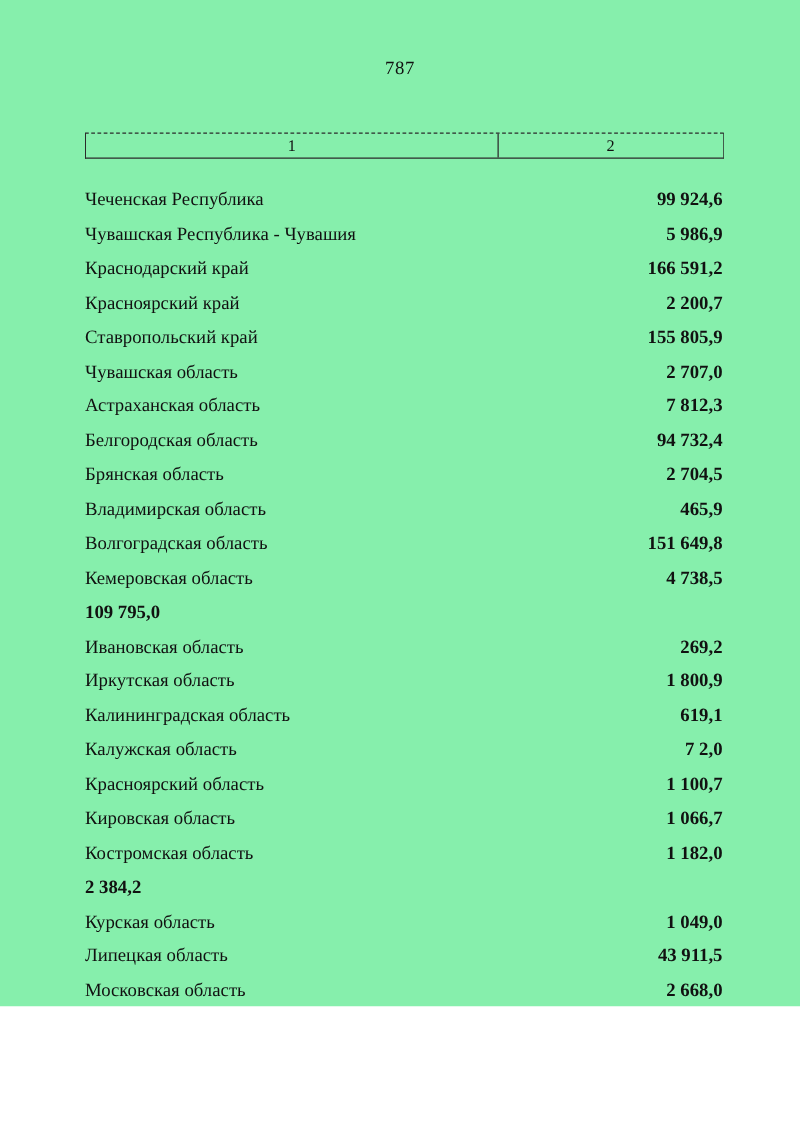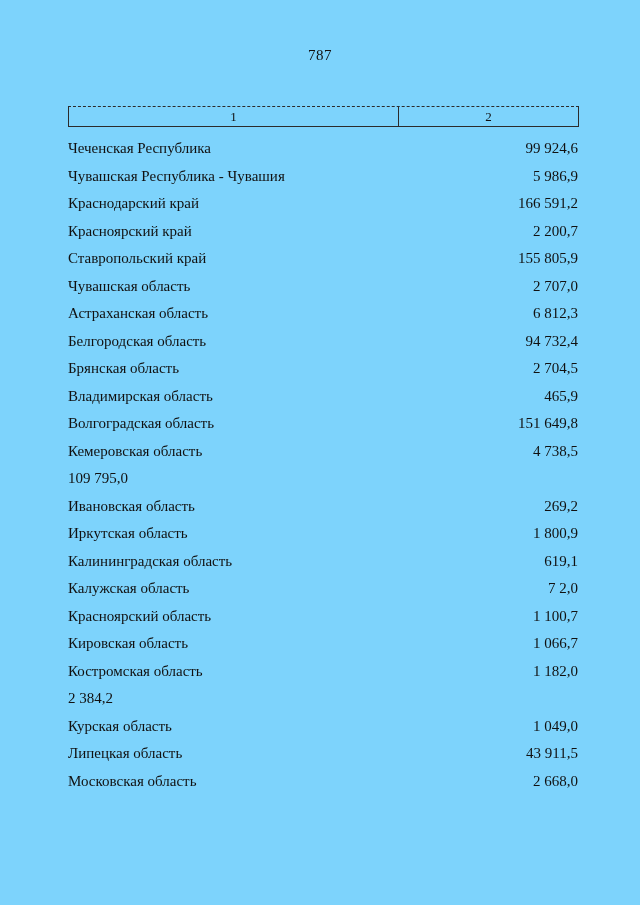--- a/index.html
+++ b/index.html
@@ -9,23 +9,23 @@
   }
   body {
     width: 640px;
     height: 905px;
     font-family: "Liberation Serif", "DejaVu Serif", serif;
     color: #111111;
     overflow: hidden;
   }
   .sheet {
     width: 640px;
-    height: 905px;
+    height: 805px;
     position: relative;
-    background: #7dd3fc;
+    background: #86efac;
   }
   .page-number {
     padding-top: 47px;
     text-align: center;
     font-size: 15px;
     letter-spacing: 0.5px;
   }
   .table-header {
     margin: 42px 0 0 68px;
     width: 509px;
@@ -43,37 +43,38 @@
     height: 100%;
   }
   .th.col1 {
     width: 329px;
     border-right: 1px solid #2b2b2b;
   }
   .th.col2 {
     flex: 1;
   }
   .rows {
-    margin-top: 8px;
+    margin-top: 20px;
   }
   .row {
     display: flex;
     justify-content: space-between;
     align-items: baseline;
     padding: 0 62px 0 68px;
     height: 27.5px;
     font-size: 15px;
     line-height: 27.5px;
     white-space: nowrap;
   }
   .cell-name {
     text-align: left;
   }
   .cell-value {
     font-variant-numeric: tabular-nums;
+    font-weight: bold;
   }
 </style>
 </head>
 <body>
 
 <div class="sheet">
 
   <div class="page-number">787</div>
 
   <div class="table-header">
@@ -101,21 +102,21 @@
       <div class="row">
         <span class="cell-name">Ставропольский край</span>
         <span class="cell-value">155 805,9</span>
       </div>
       <div class="row">
         <span class="cell-name">Чувашская область</span>
         <span class="cell-value">2 707,0</span>
       </div>
       <div class="row">
         <span class="cell-name">Астраханская область</span>
-        <span class="cell-value">6 812,3</span>
+        <span class="cell-value">7 812,3</span>
       </div>
       <div class="row">
         <span class="cell-name">Белгородская область</span>
         <span class="cell-value">94 732,4</span>
       </div>
       <div class="row">
         <span class="cell-name">Брянская область</span>
         <span class="cell-value">2 704,5</span>
       </div>
       <div class="row">

